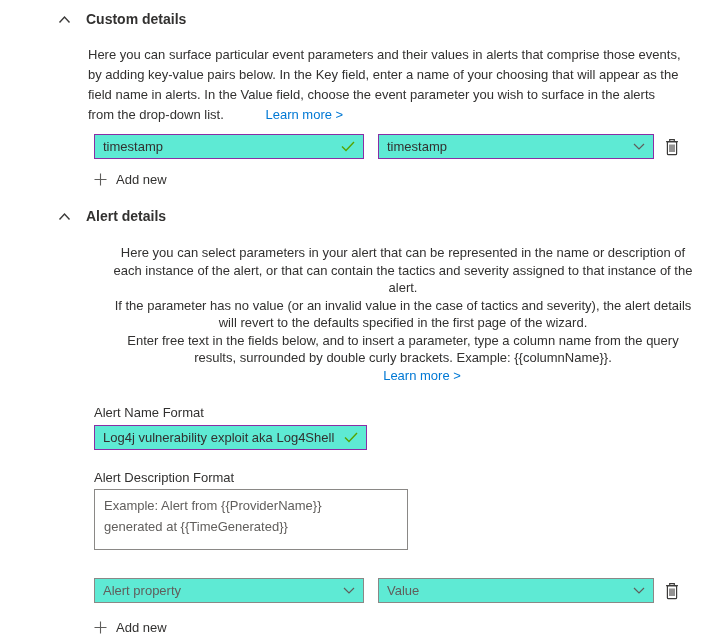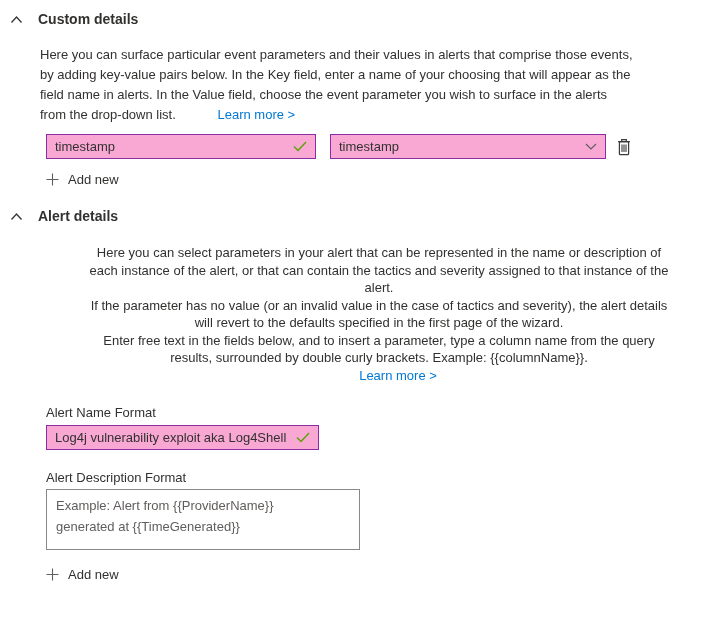--- a/index.html
+++ b/index.html
@@ -3,39 +3,39 @@
 <meta charset="utf-8">
 <style>
   * { box-sizing: border-box; }
   html, body { margin: 0; padding: 0; }
   body {
     width: 718px; height: 644px; overflow: hidden;
     background: #ffffff;
     font-family: "Liberation Sans", sans-serif;
     font-size: 13px; color: #323130;
   }
-  .page { padding-top: 11px; }
+  .page { padding-top: 11px; padding-left: 48px; }
 
   
   .sec-header { display: flex; align-items: center; gap: 15px; margin-left: 10px; }
   .chev-btn { border: none; background: none; padding: 0; width: 13px; height: 9px;
               display: flex; align-items: center; cursor: pointer; }
   .sec-title { font-size: 14px; font-weight: bold; line-height: 17px; }
 
   
   .desc1 { margin: 17px 0 0 40px; line-height: 20px; }
   .desc1 .txt { white-space: pre-line; }
   .desc2 { margin: 19px 0 0 40px; line-height: 17.5px; text-align: center; }
   .desc2 .para { margin: 0; white-space: pre-line; }
   a.link { color: #0078d4; text-decoration: none; cursor: pointer; margin-left: 38px; }
 
   
   .field-row { display: flex; align-items: center; margin-left: 46px; }
   .row1 { margin-top: 9px; }
-  .box { height: 25px; display: flex; align-items: center; padding: 0 8px; background: #f9a8d4; }
+  .box { height: 25px; display: flex; align-items: center; padding: 0 8px; background: #5eead4; }
   .purple { border: 1.5px solid #8a2da5; }
   .gray { border: 1px solid #8a8886; }
   .w-key { width: 270px; }
   .w-val { width: 276px; margin-left: 14px; }
   .box input {
     flex: 1 1 auto; min-width: 0; border: none; outline: none; padding: 0;
     background: transparent; font-family: inherit; font-size: 13px; color: #323130;
   }
   .box .sel-text { flex: 1 1 auto; min-width: 0; overflow: hidden; white-space: nowrap; }
   .placeholder { color: #605e5c; }
@@ -138,20 +138,42 @@
     <input type="text" value="Log4j vulnerability exploit aka Log4Shell ..." style="">
     <svg class="check" width="14" height="11" viewBox="0 0 14 11">
       <path d="M1 5.5 L5 9.5 L13 1" fill="none" stroke="#57a300" stroke-width="1.4"></path>
     </svg>
   </div>
 
   <div class="fld-label2">Alert Description Format</div>
   <div class="textarea">Example: Alert from {{ProviderName}}
 generated at {{TimeGenerated}}</div>
 
+  <div class="field-row row2">
+    <div class="box gray w-key">
+      <span class="sel-text placeholder">Alert property</span>
+      <svg width="12" height="7" viewBox="0 0 12 7">
+        <path d="M1 1 L6 6 L11 1" fill="none" stroke="#605e5c" stroke-width="1.2"></path>
+      </svg>
+    </div>
+    <div class="box gray w-val">
+      <span class="sel-text placeholder">Value</span>
+      <svg width="12" height="7" viewBox="0 0 12 7">
+        <path d="M1 1 L6 6 L11 1" fill="none" stroke="#605e5c" stroke-width="1.2"></path>
+      </svg>
+    </div>
+    <button class="trash-btn">
+      <svg width="16" height="18" viewBox="0 0 16 18">
+        <path d="M2 3.7 H14" fill="none" stroke="#3b3a39" stroke-width="1.2"></path>
+        <path d="M5.7 3.5 V1.6 H10.3 V3.5" fill="none" stroke="#3b3a39" stroke-width="1.2"></path>
+        <rect x="3.4" y="3.7" width="9.2" height="13" rx="1" fill="none" stroke="#3b3a39" stroke-width="1.2"></rect>
+        <path d="M6 6.5 V13.9 M8 6.5 V13.9 M10 6.5 V13.9" fill="none" stroke="#3b3a39" stroke-width="1.1"></path>
+      </svg>
+    </button>
+  </div>
 
   <button class="add-new add2">
     <svg width="13" height="13" viewBox="0 0 13 13">
       <path d="M6.5 0.5 V12.5 M0.5 6.5 H12.5" fill="none" stroke="#5f5e5c" stroke-width="1.1"></path>
     </svg>
     <span>Add new</span>
   </button>
 
 </div>
 

